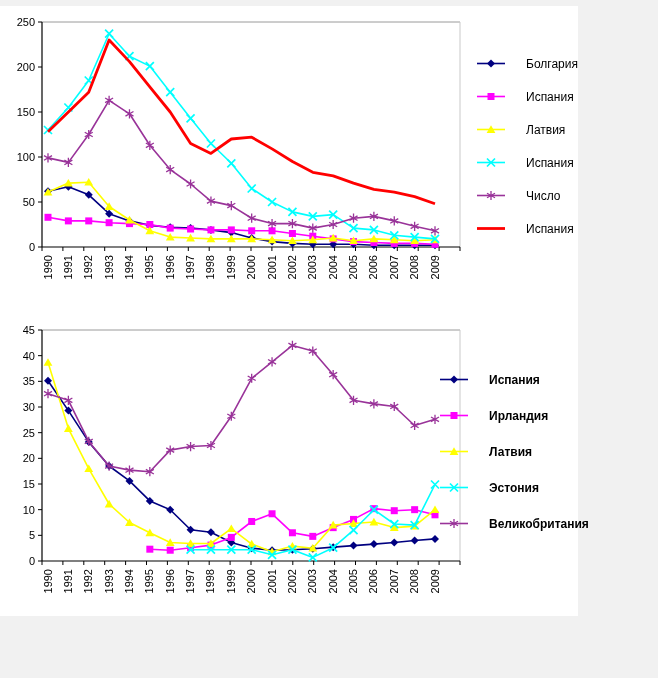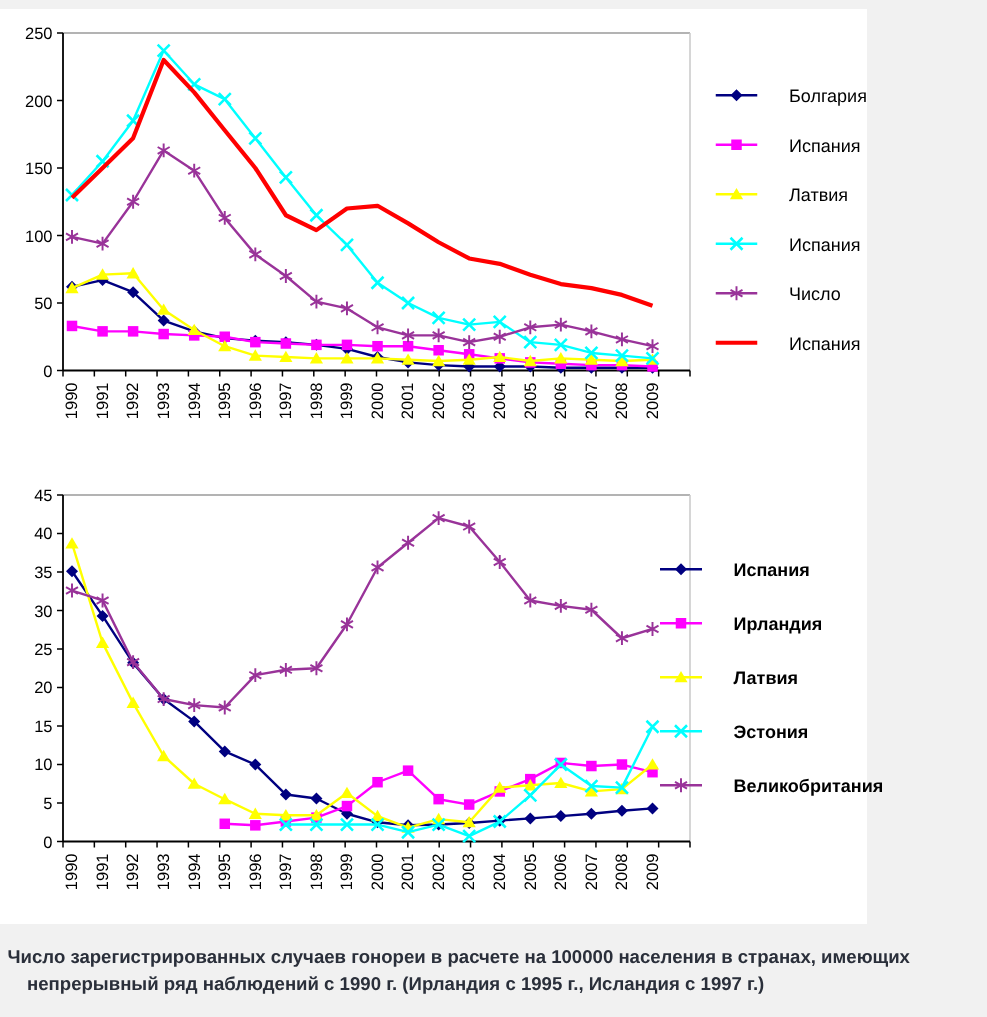--- a/index.html
+++ b/index.html
@@ -454,14 +454,13 @@
         </div>
         <div class="legend-item">
           <svg width="28" height="11">
             <line x1="0" y1="5.5" x2="28" y2="5.5" stroke="#993399" stroke-width="1.6"></line>
             <path d="M14,0.9000000000000004 L14,10.1 M10,3.2 L18,7.8 M10,7.8 L18,3.2" stroke="#993399" stroke-width="1.3" fill="none"></path>
           </svg>
           <span>Великобритания</span>
         </div>
       </div>
   </div>
-  <div class="caption" style="color: rgb(42, 47, 58);">Число зарегистрированных случаев гонореи в расчете на 100000 населения в странах, имеющих непрерывный ряд наблюдений с 1990 г. (Ирландия с 1995 г., Исландия с 1997 г.)</div>
 </div>
 
 </body></html>

